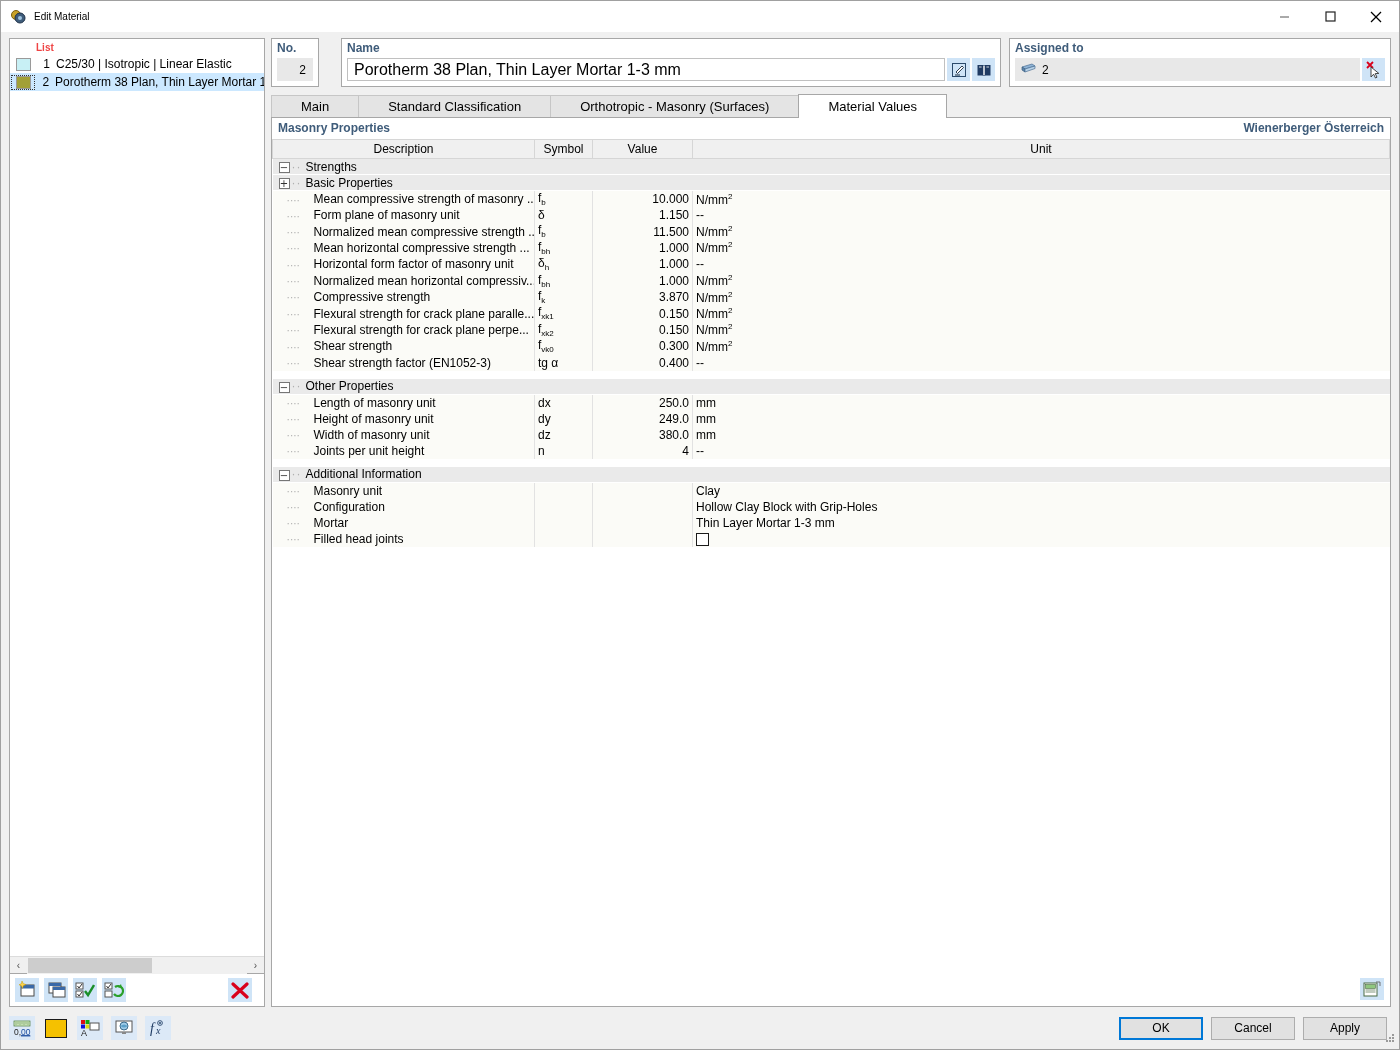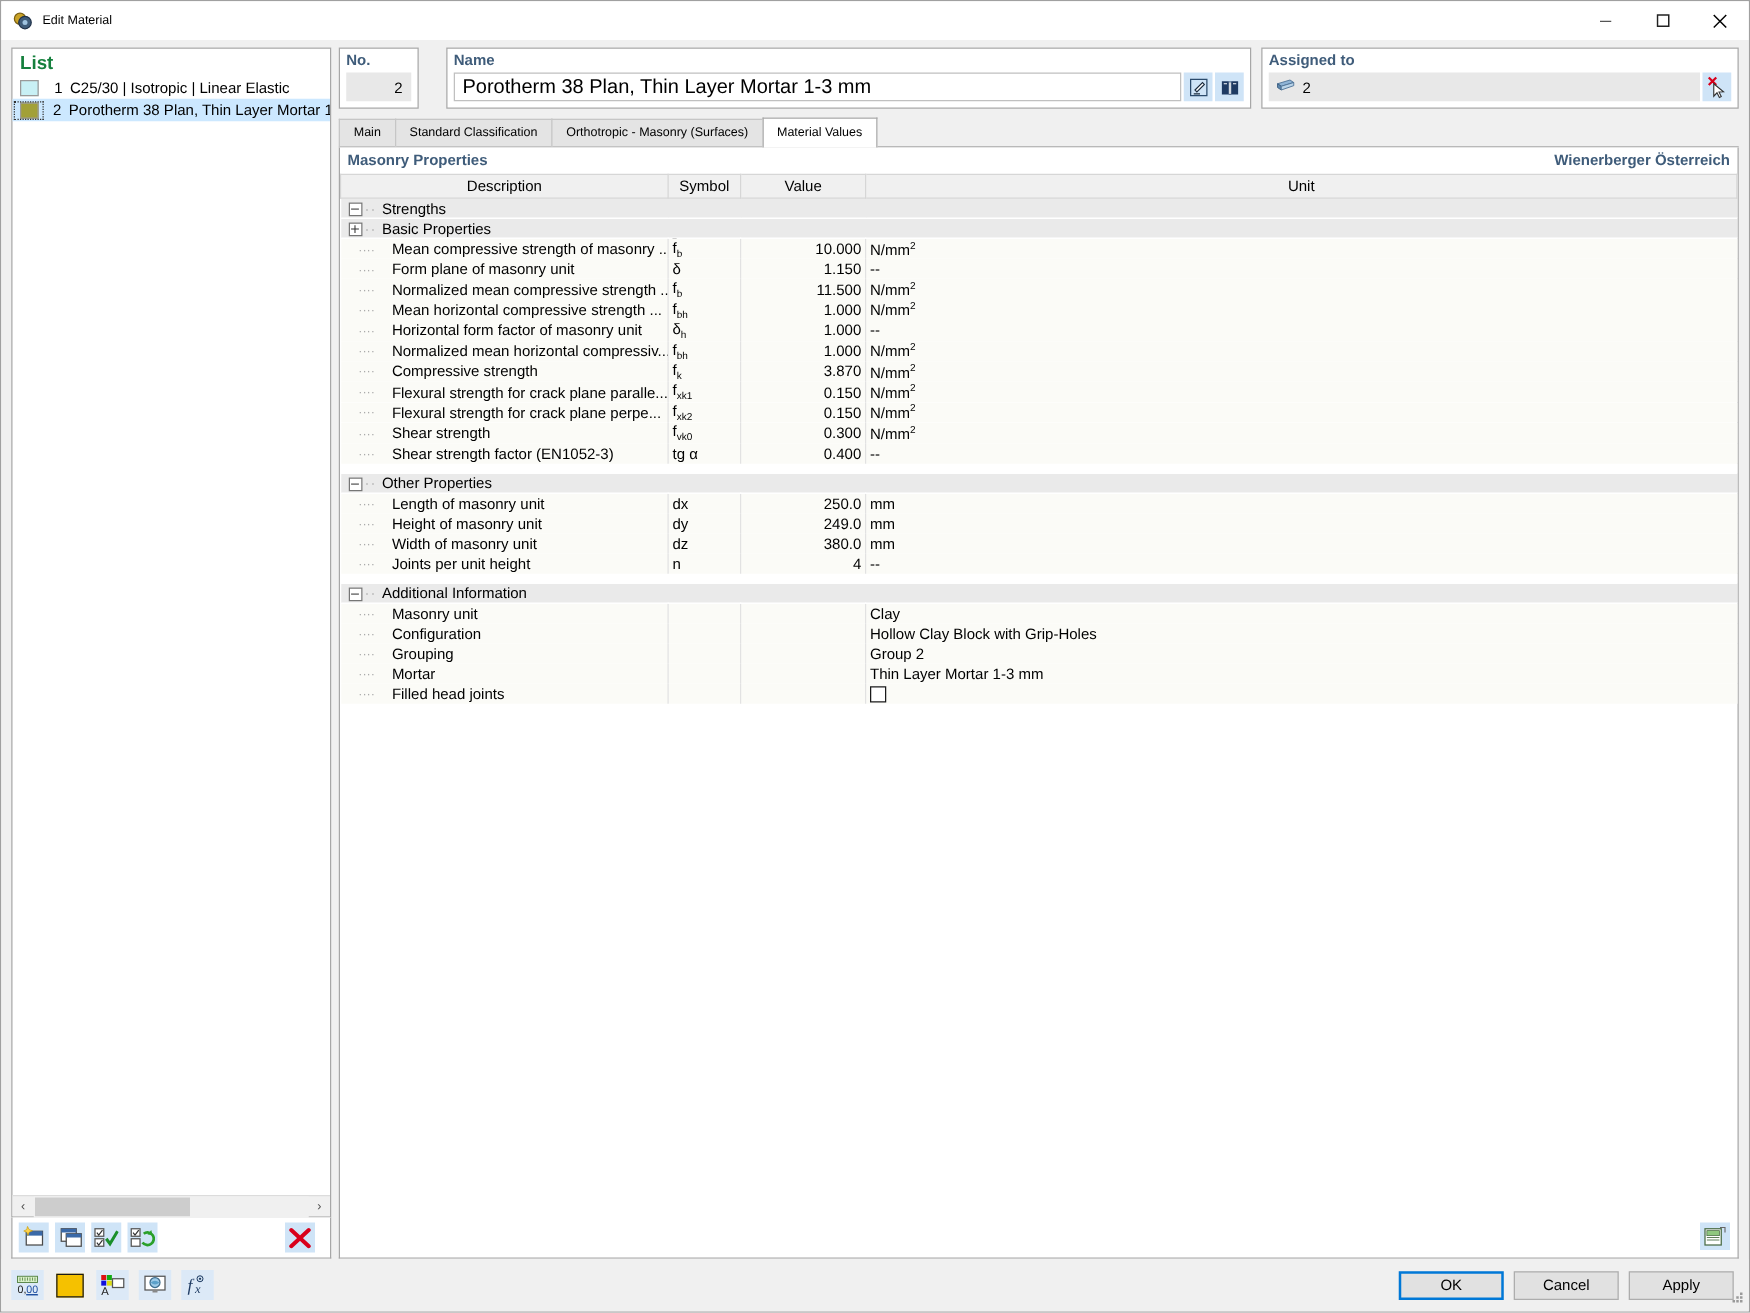--- a/index.html
+++ b/index.html
@@ -63,22 +63,23 @@
     margin-right: 6px;
   }
   .listbox {
     flex: 1;
     background: #ffffff;
     border: 1px solid #a7a7a7;
     display: flex; flex-direction: column;
     min-height: 0;
   }
   .list-header {
-    font-size: 15px; font-weight: bold; color: #15803d;
+    font-size: 10px; font-weight: bold; color: #ef4444;
     padding: 3px 6px 2px 6px;
+    margin-left: 20px;
   }
   .list-rows { flex: 1; position: relative; }
   .list-row {
     display: flex; align-items: center;
     height: 18px; font-size: 12px;
     padding-left: 2px;
   }
   .list-row.selected { background: #cce8ff; }
   .swatch {
     width: 15px; height: 13px; margin: 0 3px 0 4px;
@@ -133,44 +134,44 @@
   .field-ro {
     height: 23px; background: #e8e8e8; border: none;
     display:flex; align-items:center; justify-content: flex-end;
     padding: 0 7px; font-size: 12px;
   }
   .field-rw {
     height: 23px; background: #ffffff; border: 1px solid #c0c0c0;
     display:flex; align-items:center;
     padding: 0 6px; font-size: 16px; flex:1;
   }
-  .grp.no { width: 64px; }
+  .grp.no { width: 48px; }
   .grp.name { flex: 1; margin-left: 22px; display:flex; flex-direction:column; }
   .name-row { display:flex; align-items:center; }
   .fbtn {
     width: 23px; height: 23px; margin-left: 2px;
     background: #cfe4f7; display:flex; align-items:center; justify-content:center;
   }
   .grp.assigned { width: 382px; margin-left: 8px; display:flex; flex-direction:column;}
   .assign-row { display:flex; align-items:center; }
   .assign-field {
     height: 23px; background: #e8e8e8; flex:1;
     display:flex; align-items:center; padding: 0 6px; font-size:12px; gap:6px;
   }
 
   
   .tabstrip {
     display: flex; align-items: flex-end;
     margin-top: 7px; height: 24px;
     border-bottom: 1px solid #a7a7a7;
   }
   .tab {
-    height: 22px; padding: 0 11px;
+    height: 22px; padding: 0 29px;
     display: flex; align-items: center;
-    font-size: 10px;
+    font-size: 13px;
     background: #e4e4e4;
     border: 1px solid #c6c6c6;
     border-bottom: none;
     margin-right: -1px;
     color: #000;
   }
   .tab.active {
     background: #ffffff;
     height: 24px;
     border-color: #a7a7a7;
@@ -575,26 +576,20 @@
                   <td class="c-val" style="text-align: right;"></td>
                   <td style="border-right: none;">Clay</td>
                 </tr>
                 <tr class="leaf">
                   <td><span class="treeline">&nbsp;&nbsp;&nbsp;&nbsp;····</span><span>Configuration</span></td>
                   <td></td>
                   <td class="c-val" style="text-align: right;"></td>
                   <td style="border-right: none;">Hollow Clay Block with Grip-Holes</td>
                 </tr>
                 <tr class="leaf">
-                  <td><span class="treeline">&nbsp;&nbsp;&nbsp;&nbsp;····</span><span>Grouping</span></td>
-                  <td></td>
-                  <td class="c-val" style="text-align: right;"></td>
-                  <td style="border-right: none;">Group 2</td>
-                </tr>
-                <tr class="leaf">
                   <td><span class="treeline">&nbsp;&nbsp;&nbsp;&nbsp;····</span><span>Mortar</span></td>
                   <td></td>
                   <td class="c-val" style="text-align: right;"></td>
                   <td style="border-right: none;">Thin Layer Mortar 1-3 mm</td>
                 </tr>
                 <tr class="leaf">
                   <td><span class="treeline">&nbsp;&nbsp;&nbsp;&nbsp;····</span><span>Filled head joints</span></td>
                   <td></td>
                   <td class="c-val" style="text-align: right;"></td>
                   <td style="border-right: none;"><span class="chkbox"></span></td>

